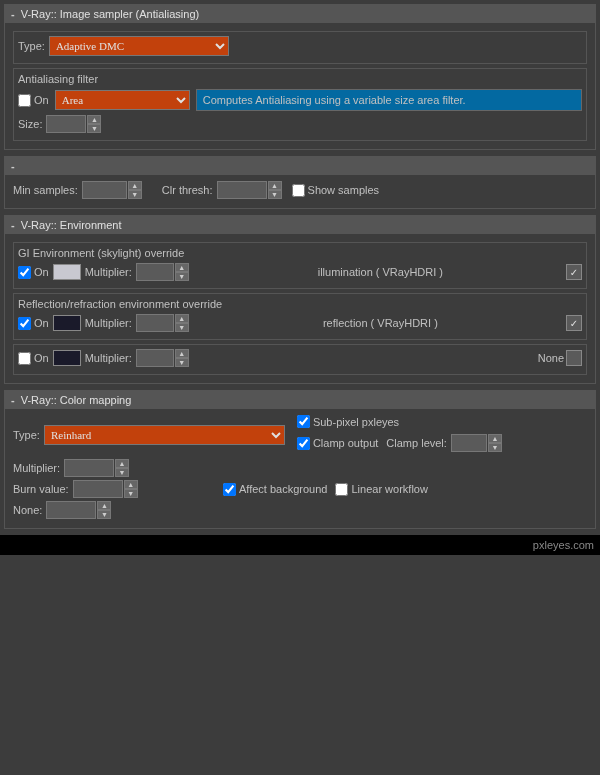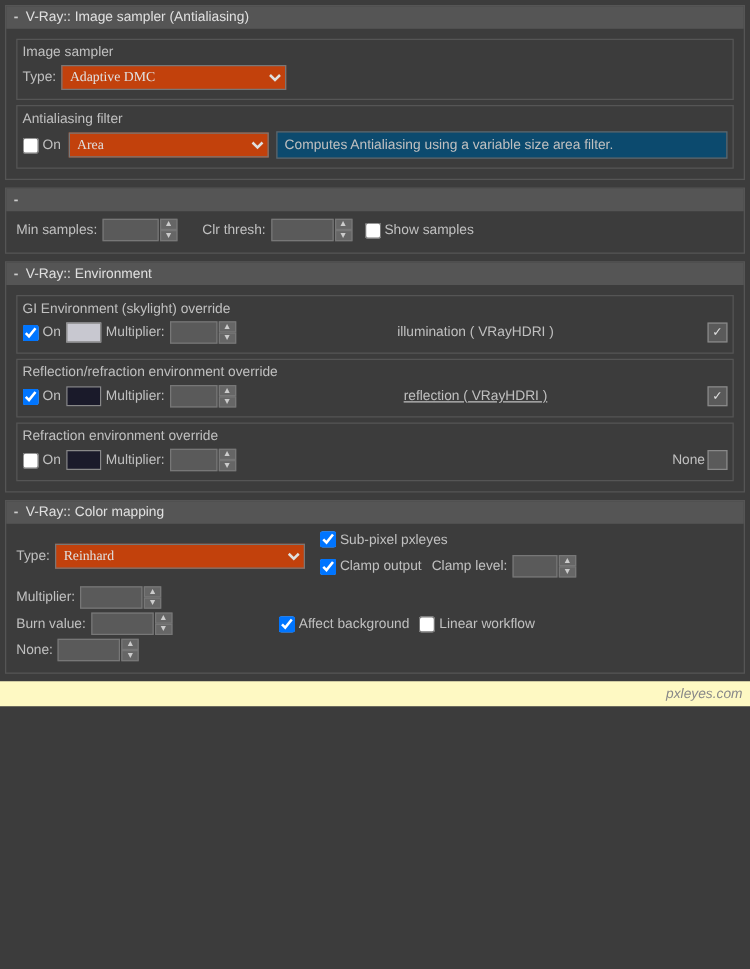--- a/index.html
+++ b/index.html
@@ -106,21 +106,21 @@
       height: 16px;
       background: #c8c8d0;
       border: 1px solid #888;
       margin-right: 4px;
       display: inline-block;
     }
     .color-swatch-dark {
       background: #1a1a2a;
     }
     .info-box {
-      background: #0c4a6e;
+      background: #0369a1;
       border: 1px solid #666;
       color: #c0c0c0;
       padding: 4px 6px;
       font-size: 11px;
       flex: 1;
       margin-left: 6px;
     }
     .checkmark-box {
       width: 16px;
       height: 16px;
@@ -133,61 +133,69 @@
     }
     .checkmark-box.checked::after {
       content: '✓';
       font-size: 10px;
       color: #e0e0e0;
     }
     .bottom-bar {
       display: flex;
       justify-content: flex-end;
       padding: 4px 6px;
-      background: #fef9c3;
-      font-style: italic;
+      background: #000000;
     }
     .brand {
       color: #888;
       font-size: 11px;
     }
   </style>
 </head>
 <body>
 
 <div class="panel">
   <div class="panel-header">
     <span class="panel-header-minus">-</span>
     <span>V-Ray:: Image sampler (Antialiasing)</span>
   </div>
   <div style="padding: 4px;">
     <div class="section">
-      <div class="section-title">Image sampler</div>
       <div class="row">
         <span class="label">Type:</span>
         <select style="width:180px;">
           <option>Adaptive DMC</option>
           <option>Fixed rate</option>
           <option>Adaptive subdivision</option>
         </select>
       </div>
     </div>
     <div class="section">
       <div class="section-title">Antialiasing filter</div>
       <div class="row">
         <input type="checkbox" style="">
         <span class="label">On</span>
-        <select style="width:160px; margin-left:2px;">
+        <select style="width:135px; margin-left:2px;">
           <option>Area</option>
           <option>Box</option>
           <option>Catmull-Rom</option>
           <option>Cook variable</option>
         </select>
         <div class="info-box">
           <span>Computes Antialiasing using a variable size area filter.</span>
+        </div>
+      </div>
+      <div class="row" style="margin-top: 4px;">
+        <span class="label">Size:</span>
+        <div class="spinner-container">
+          <input type="text" class="spinner-input" style="">
+          <div class="spinner-buttons">
+            <button class="spinner-btn">▲</button>
+            <button class="spinner-btn">▼</button>
+          </div>
         </div>
       </div>
     </div>
   </div>
 </div>
 
 <div class="panel">
   <div class="panel-header">
     <span class="panel-header-minus">-</span>
   </div>
@@ -250,27 +258,26 @@
         <span class="label">On</span>
         <span class="color-swatch color-swatch-dark"></span>
         <span class="label">Multiplier:</span>
         <div class="spinner-container">
           <input type="text" class="spinner-input" style="width: 38px;">
           <div class="spinner-buttons">
             <button class="spinner-btn">▲</button>
             <button class="spinner-btn">▼</button>
           </div>
         </div>
-        <span style="flex:1; text-align:center; color:#c0c0c0; margin-left:8px;text-decoration:underline;">reflection&nbsp;(&nbsp;VRayHDRI&nbsp;)</span>
+        <span style="flex:1; text-align:center; color:#c0c0c0; margin-left:8px;">reflection&nbsp;(&nbsp;VRayHDRI&nbsp;)</span>
         <div class="checkmark-box checked"></div>
       </div>
     </div>
 
     <div class="section">
-      <div class="section-title">Refraction environment override</div>
       <div class="row">
         <input type="checkbox" style="">
         <span class="label">On</span>
         <span class="color-swatch color-swatch-dark"></span>
         <span class="label">Multiplier:</span>
         <div class="spinner-container">
           <input type="text" class="spinner-input" style="width: 38px;">
           <div class="spinner-buttons">
             <button class="spinner-btn">▲</button>
             <button class="spinner-btn">▼</button>
@@ -284,21 +291,21 @@
 </div>
 
 <div class="panel">
   <div class="panel-header">
     <span class="panel-header-minus">-</span>
     <span>V-Ray:: Color mapping</span>
   </div>
   <div style="padding: 6px 8px;">
     <div class="row">
       <span class="label">Type:</span>
-      <select style="width:200px;">
+      <select style="width:241px;">
         <option>Reinhard</option>
         <option>Linear multiply</option>
         <option>Exponential</option>
         <option>HSV exponential</option>
       </select>
       <div style="margin-left:12px; display:flex; flex-direction:column; gap:3px;">
         <div class="row">
           <input type="checkbox" checked="" style="">
           <span class="label">Sub-pixel pxleyes</span>
         </div>

